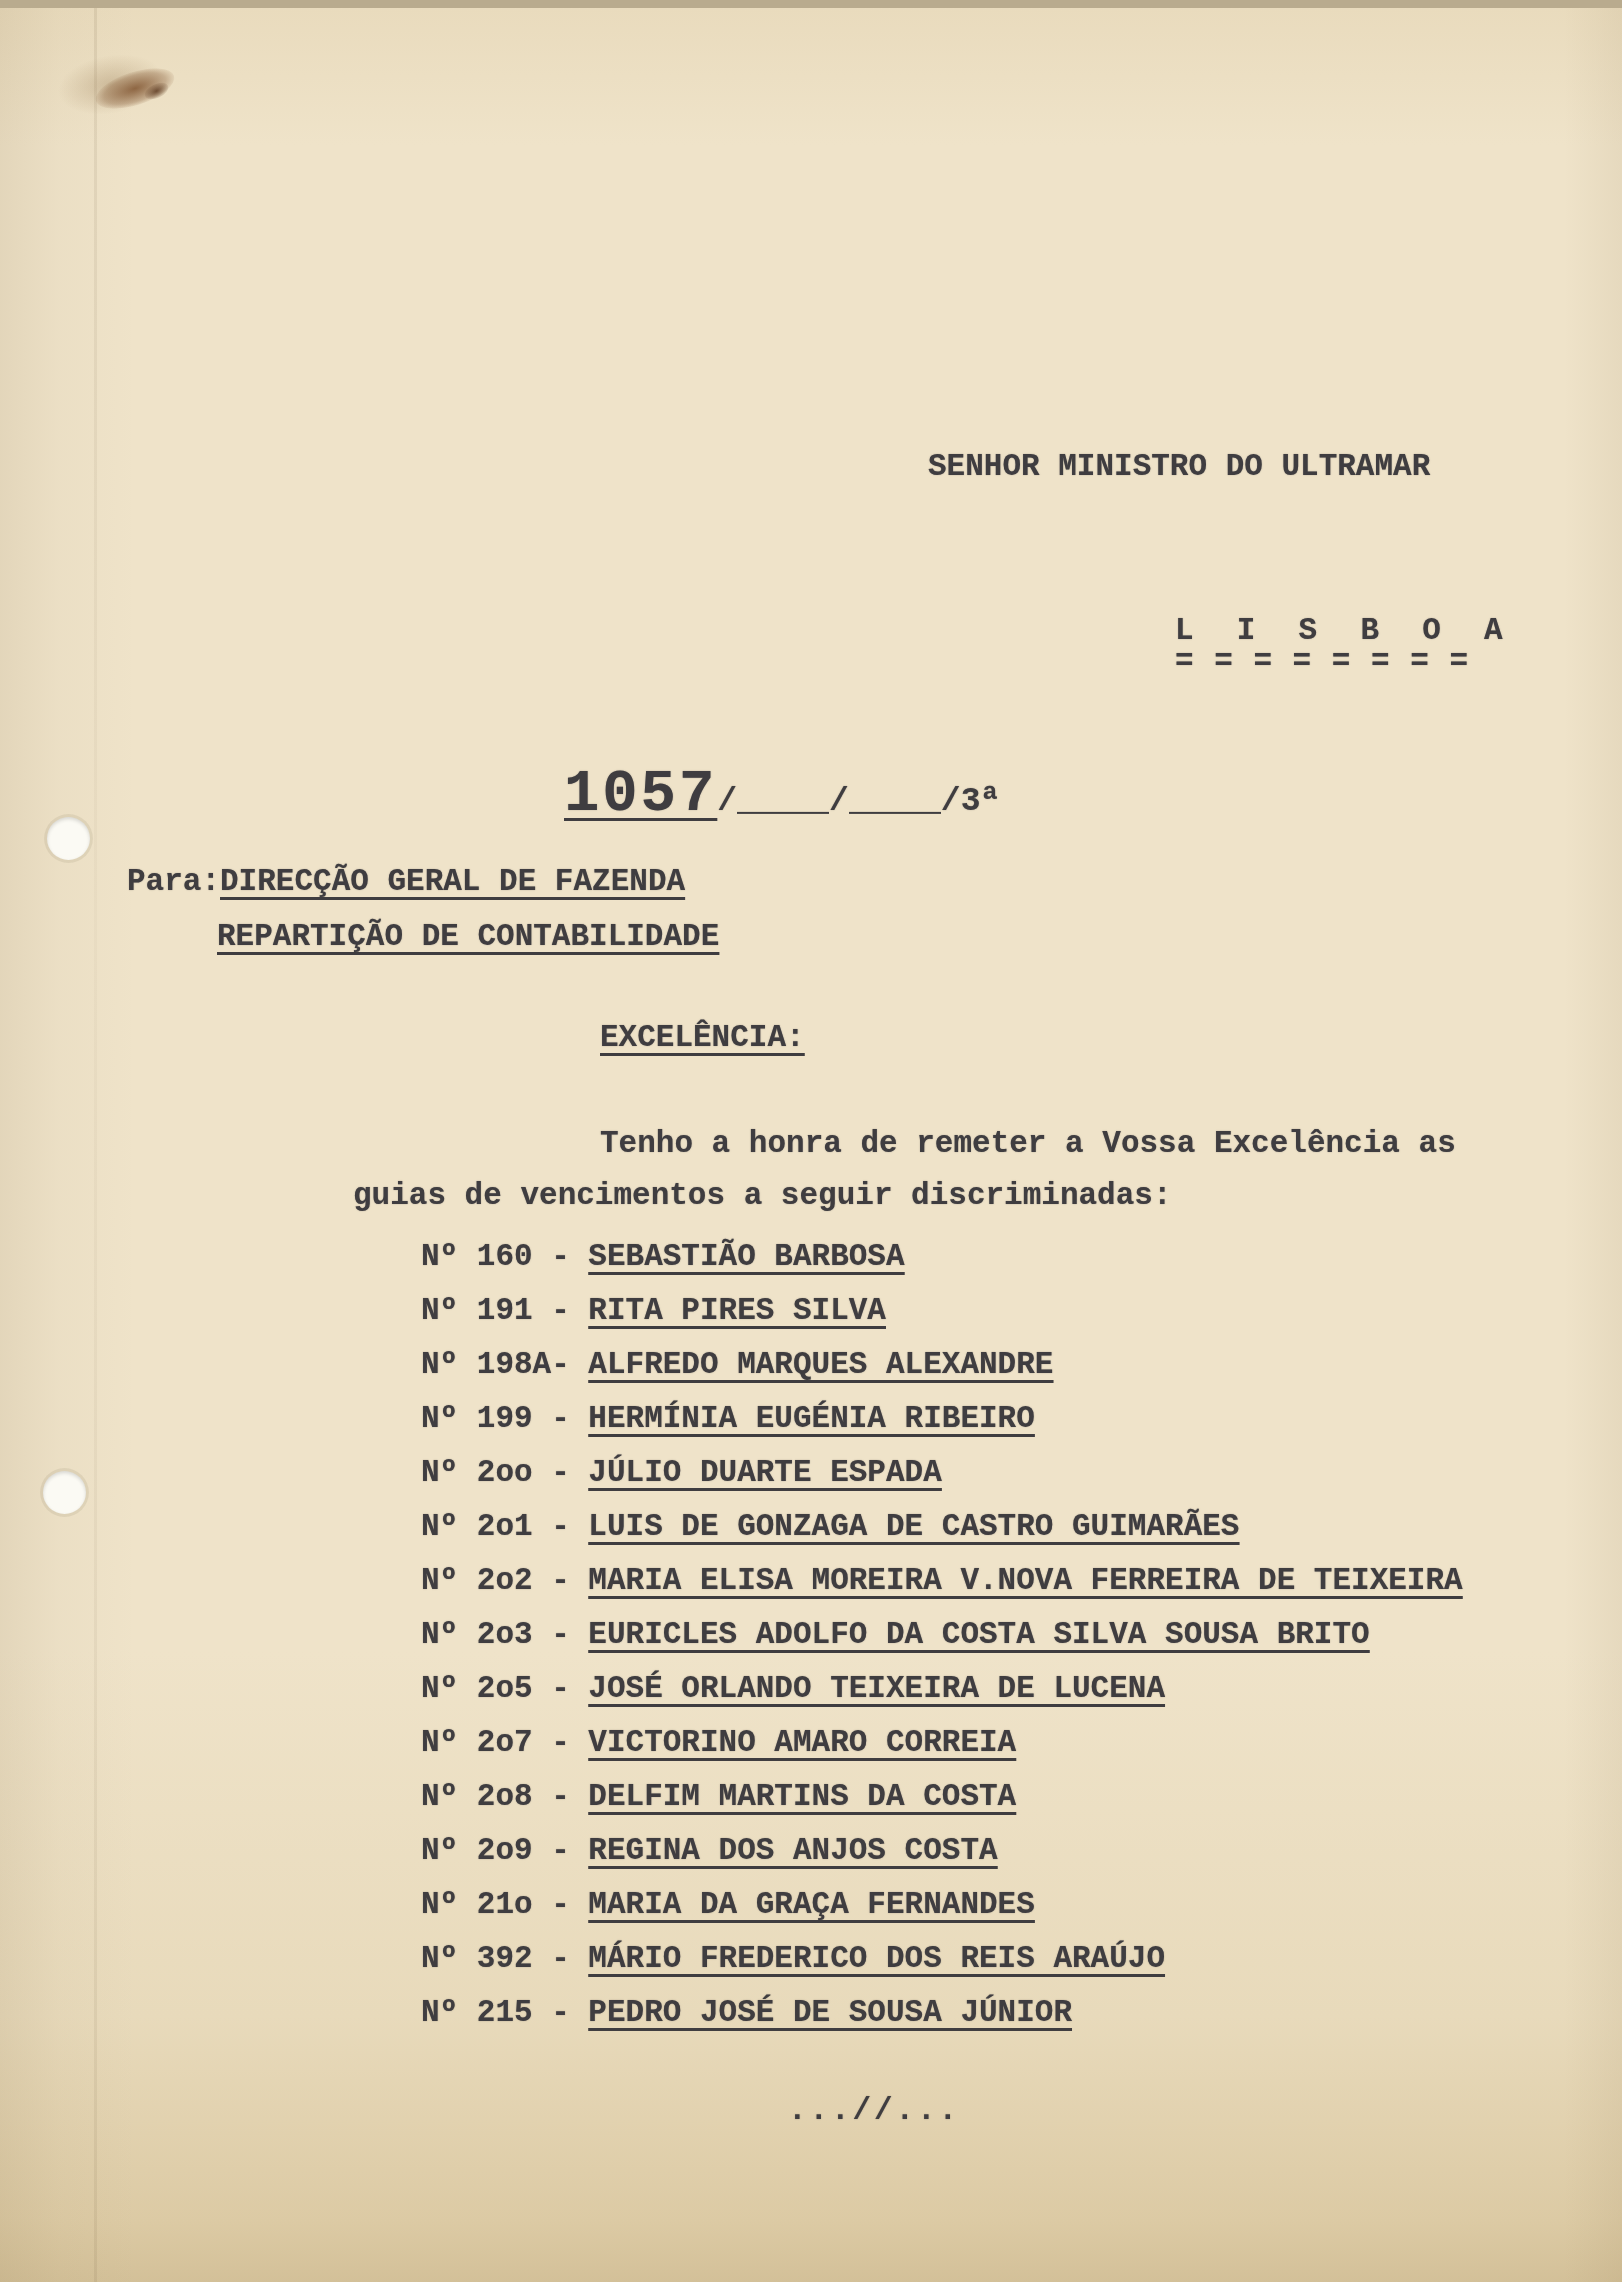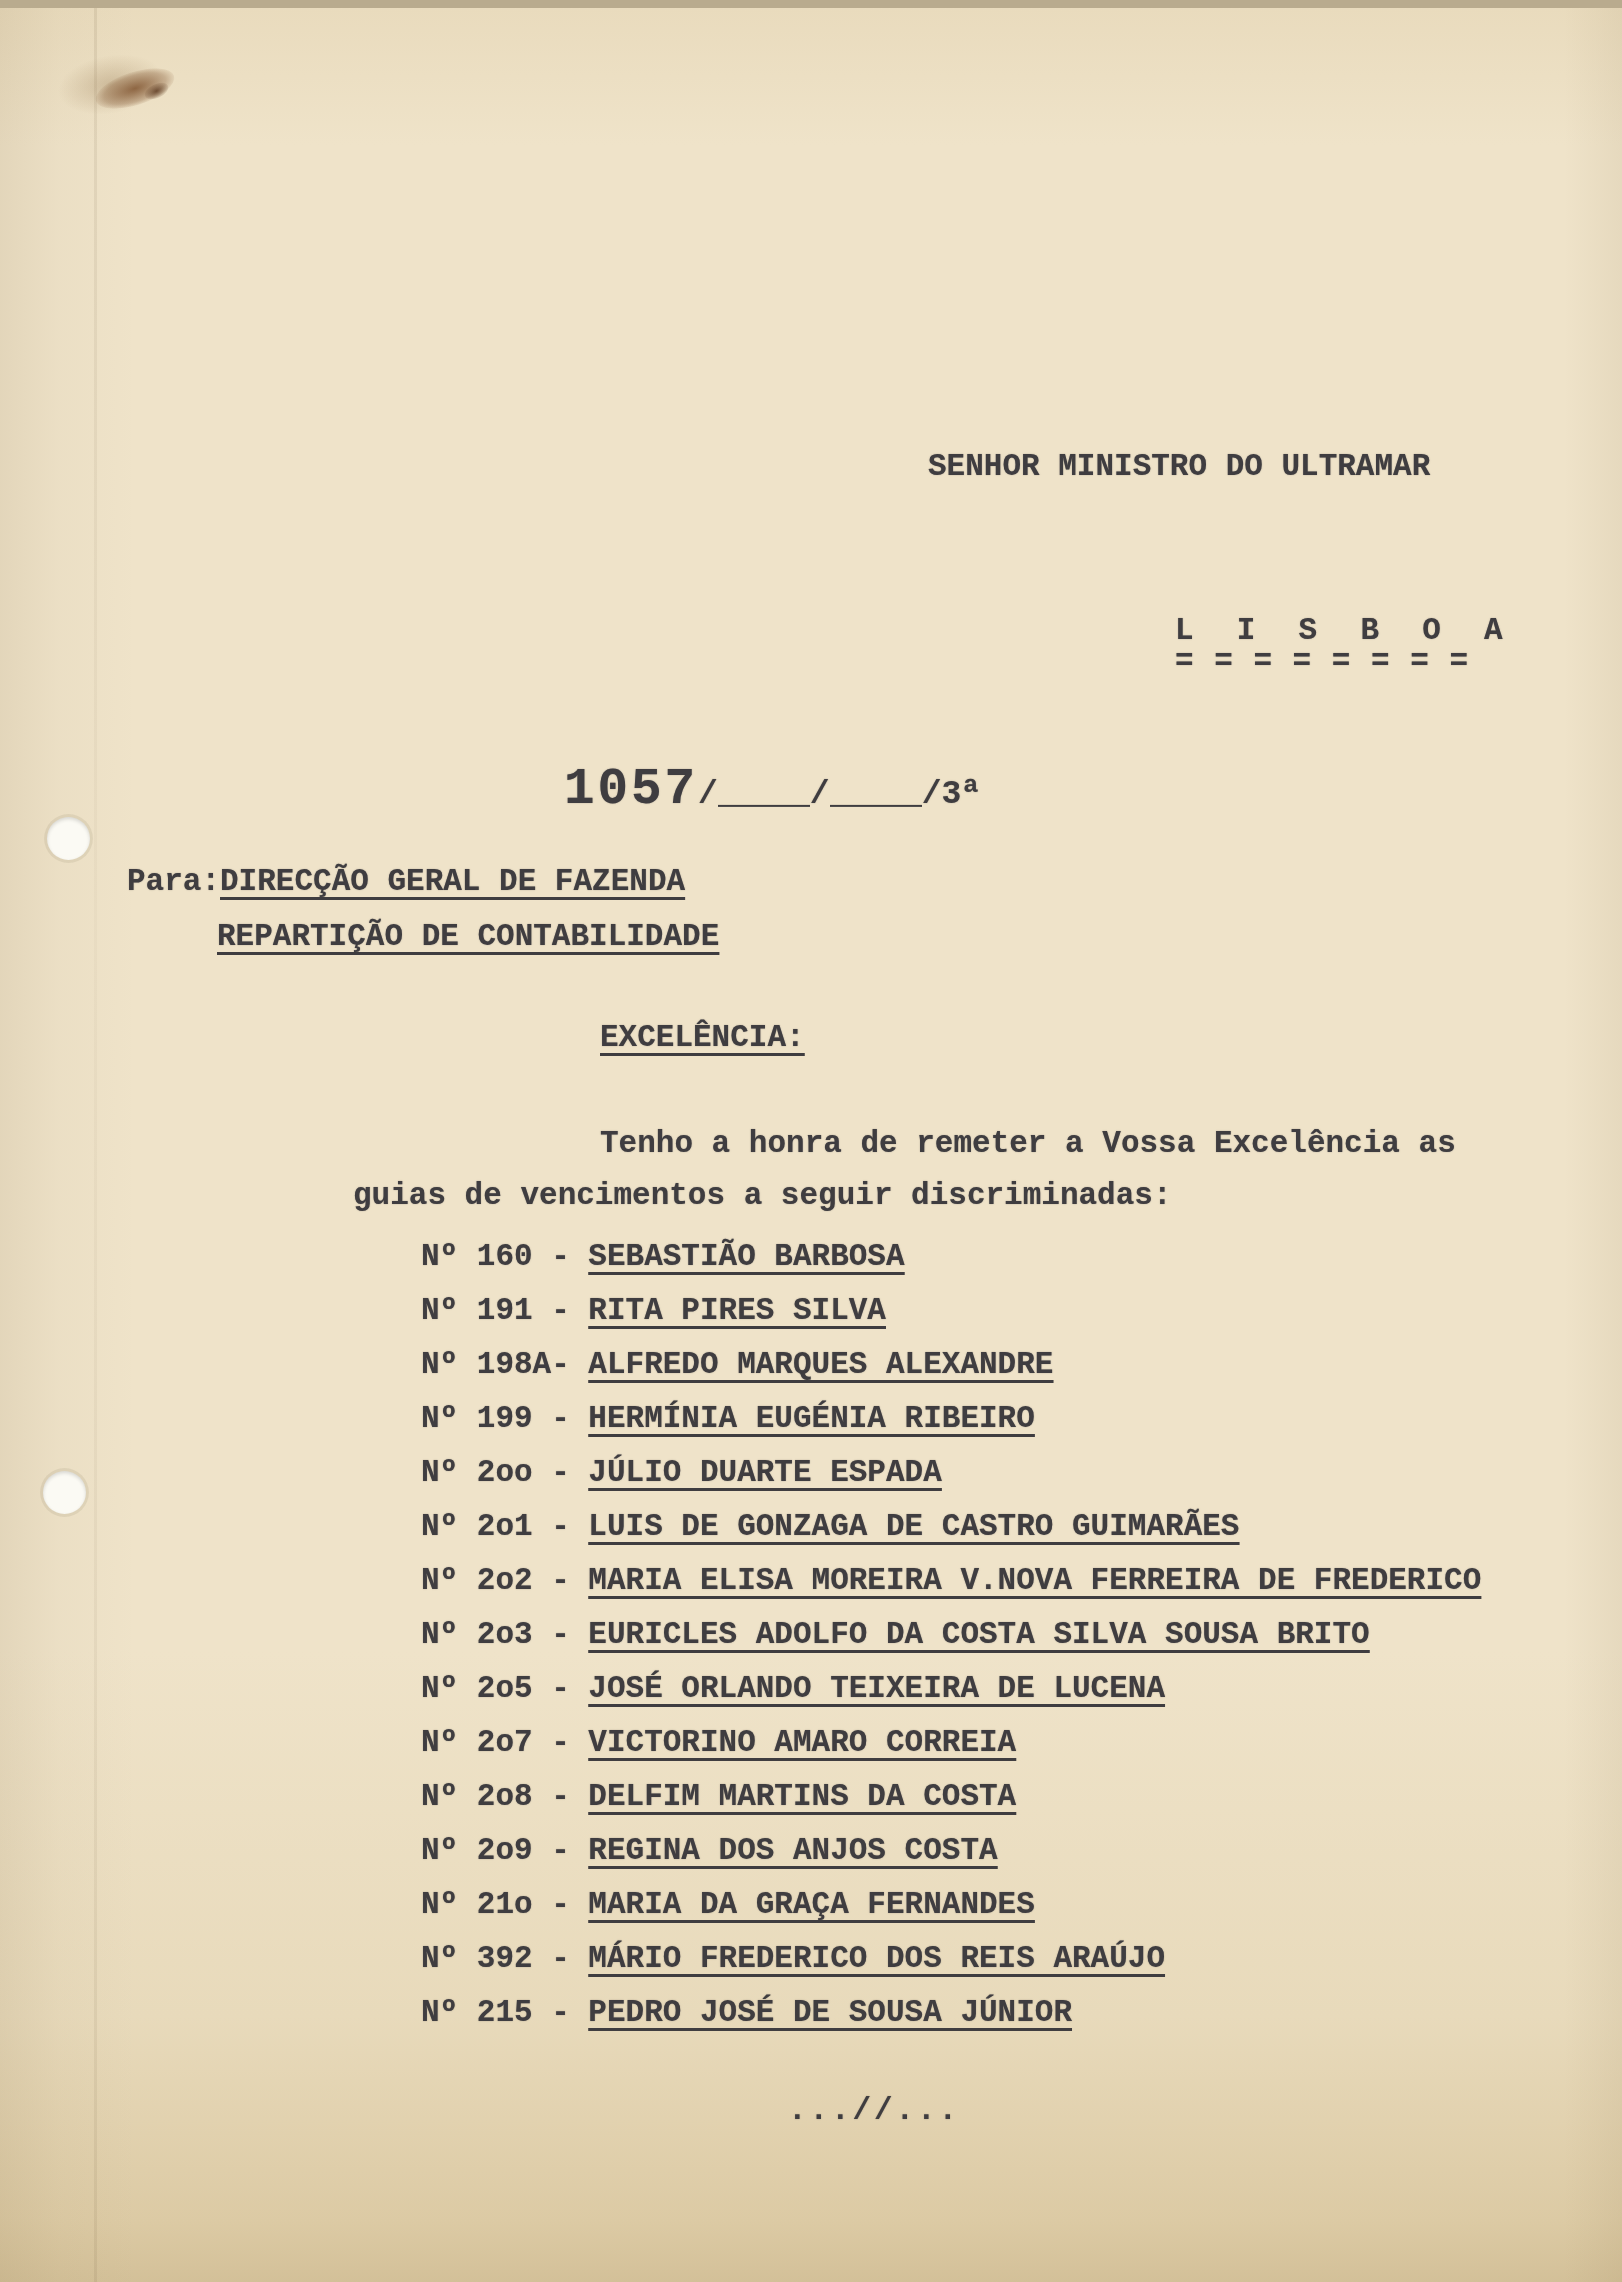--- a/index.html
+++ b/index.html
@@ -29,21 +29,21 @@
     text-shadow:0 0 1.2px rgba(64,60,62,0.55);
     font-size:31px;
     white-space:pre;
     position:absolute;
   }
   .u{ text-decoration:underline; text-decoration-thickness:2.9px; text-underline-offset:6.8px; }
   .recipient{ left:928px; top:441px; }
   .city{ left:1175px; top:605px; letter-spacing:2px; }
   .city-eq{ left:1175px; top:636px; letter-spacing:1px; }
   .refline{ left:564px; top:753px; font-size:33px; }
-  .refnum{ font-size:51px; letter-spacing:2.9px; text-decoration-thickness:2.9px; text-underline-offset:7.8px;}
+  .refnum{ font-size:59px; letter-spacing:2.9px; text-decoration:underline; text-decoration-thickness:2.9px; text-underline-offset:7.8px;}
   .blank{ display:inline-block; width:92px; border-bottom:2.9px solid var(--ink); transform:translateY(3.9px); }
   .addr1{ left:127px; top:856px; }
   .addr2{ left:217px; top:911px; }
   .salutation{ left:600px; top:1012px; }
   .body1{ left:600px; top:1118px; }
   .body2{ left:353px; top:1170px; }
   .list{ position:absolute; left:421px; top:1231px; }
   .row{ height:54px; white-space:nowrap; position:relative; }
   .row .t2{
     font-family:"Liberation Mono","DejaVu Sans Mono",monospace;
@@ -102,21 +102,21 @@
   <div class="t body2">guias de vencimentos a seguir discriminadas:</div>
   <div class="t body1">Tenho a honra de remeter a Vossa Excelência as</div>
 
   <div class="list">
     <div class="row"><span class="t2 num">Nº 160 -</span><span class="t2 u">SEBASTIÃO BARBOSA</span></div>
     <div class="row"><span class="t2 num">Nº 191 -</span><span class="t2 u">RITA PIRES SILVA</span></div>
     <div class="row"><span class="t2 num">Nº 198A-</span><span class="t2 u">ALFREDO MARQUES ALEXANDRE</span></div>
     <div class="row"><span class="t2 num">Nº 199 -</span><span class="t2 u">HERMÍNIA EUGÉNIA RIBEIRO</span></div>
     <div class="row"><span class="t2 num">Nº 2oo -</span><span class="t2 u">JÚLIO DUARTE ESPADA</span></div>
     <div class="row"><span class="t2 num">Nº 2o1 -</span><span class="t2 u">LUIS DE GONZAGA DE CASTRO GUIMARÃES</span></div>
-    <div class="row"><span class="t2 num">Nº 2o2 -</span><span class="t2 u">MARIA ELISA MOREIRA V.NOVA FERREIRA DE FREDERICO</span></div>
+    <div class="row"><span class="t2 num">Nº 2o2 -</span><span class="t2 u">MARIA ELISA MOREIRA V.NOVA FERREIRA DE TEIXEIRA</span></div>
     <div class="row"><span class="t2 num">Nº 2o3 -</span><span class="t2 u">EURICLES ADOLFO DA COSTA SILVA SOUSA BRITO</span></div>
     <div class="row"><span class="t2 num">Nº 2o5 -</span><span class="t2 u">JOSÉ ORLANDO TEIXEIRA DE LUCENA</span></div>
     <div class="row"><span class="t2 num">Nº 2o7 -</span><span class="t2 u">VICTORINO AMARO CORREIA</span></div>
     <div class="row"><span class="t2 num">Nº 2o8 -</span><span class="t2 u">DELFIM MARTINS DA COSTA</span></div>
     <div class="row"><span class="t2 num">Nº 2o9 -</span><span class="t2 u">REGINA DOS ANJOS COSTA</span></div>
     <div class="row"><span class="t2 num">Nº 21o -</span><span class="t2 u">MARIA DA GRAÇA FERNANDES</span></div>
     <div class="row"><span class="t2 num">Nº 392 -</span><span class="t2 u">MÁRIO FREDERICO DOS REIS ARAÚJO</span></div>
     <div class="row"><span class="t2 num">Nº 215 -</span><span class="t2 u">PEDRO JOSÉ DE SOUSA JÚNIOR</span></div>
   </div>
 

